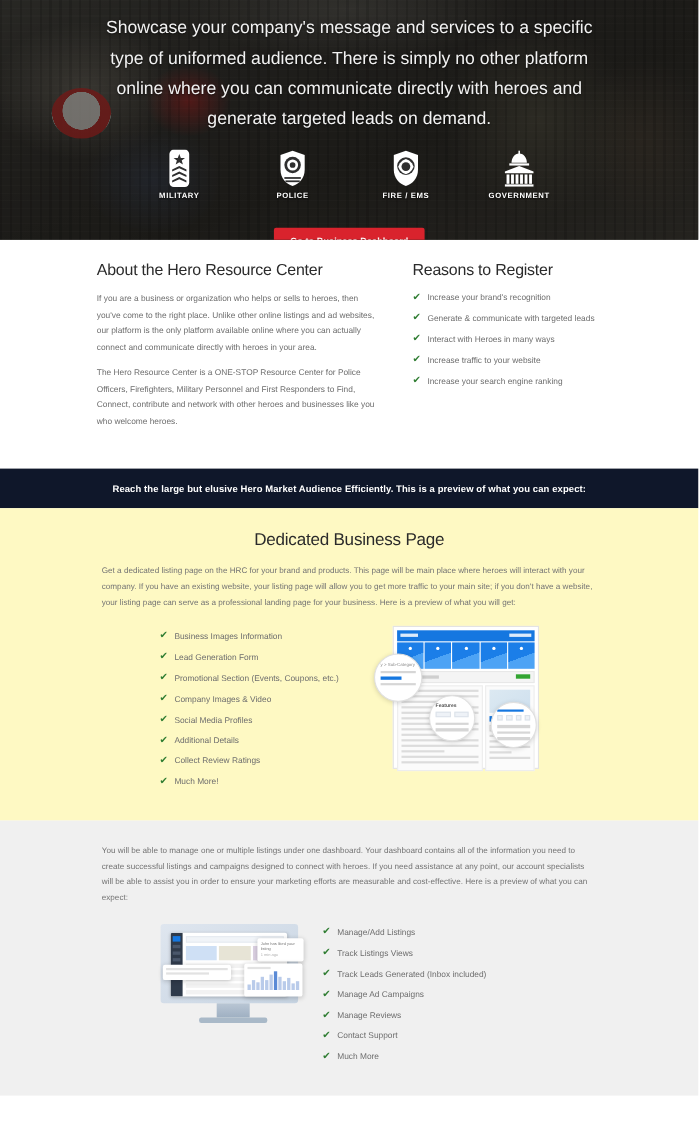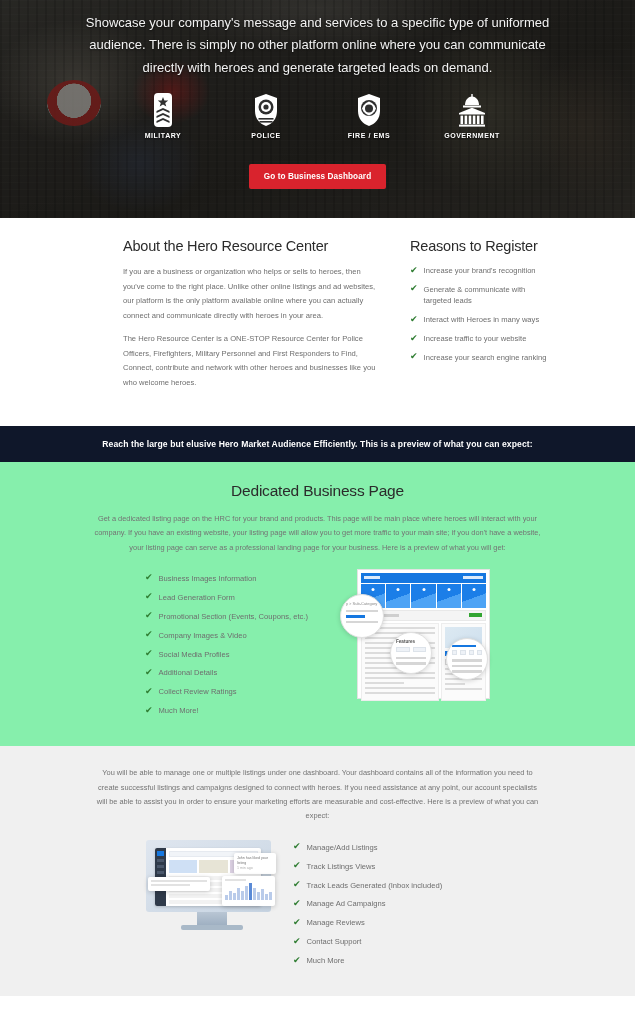--- a/index.html
+++ b/index.html
@@ -51,21 +51,21 @@
   .hero-title {
     color: #fff;
     font-size: 19.5px;
     font-weight: bold;
     letter-spacing: .1px;
     text-shadow: 0 1px 3px rgba(0,0,0,.6);
     margin-bottom: 9px;
   }
   .hero-sub {
     color: #f2f2f2;
-    font-size: 13px;
+    font-size: 16px;
     line-height: 1.72;
     text-shadow: 0 1px 2px rgba(0,0,0,.6);
     max-width: 465px;
     margin: 0 auto;
   }
   .audience-row {
     display: flex; justify-content: center; align-items: flex-end;
     gap: 41px; margin-top: 14px;
   }
   .aud { width: 62px; text-align: center; }
@@ -89,21 +89,21 @@
     font-family: inherit;
   }
 
   
   .about {
     background: #fff;
     padding: 20px 88px 26px;
     display: flex;
     gap: 32px;
   }
-  .about-left { width: 255px; margin-left: 35px; }
+  .about-left { width: 255px; }
   .about-right { flex: 1; }
   h2.sec-h {
     font-size: 14.5px;
     color: #2b2b2b;
     font-weight: normal;
     letter-spacing: -.2px;
     margin-bottom: 11px;
   }
   .about p {
     font-size: 7.6px;
@@ -129,34 +129,34 @@
     color: #fff;
     text-align: center;
     font-size: 8.6px;
     font-weight: bold;
     padding: 13px 20px;
     letter-spacing: .1px;
   }
 
   
   .sec { padding: 20px 0 22px; }
-  .sec.white { background: #86efac; }
+  .sec.white { background: #fef9c3; }
   .sec.grey { background: #f0f0f0; }
   .sec h2 {
     text-align: center;
     font-size: 15.5px;
     color: #2b2b2b;
     font-weight: normal;
     letter-spacing: -.2px;
     margin-bottom: 12px;
   }
   .sec .lede {
     max-width: 470px;
     margin: 0 auto 14px;
-    text-align: center;
+    text-align: left;
     font-size: 7.4px;
     line-height: 1.95;
     color: #737373;
     padding: 0 10px;
   }
   .sec-body {
     display: flex;
     justify-content: center;
     align-items: flex-start;
     gap: 16px;

